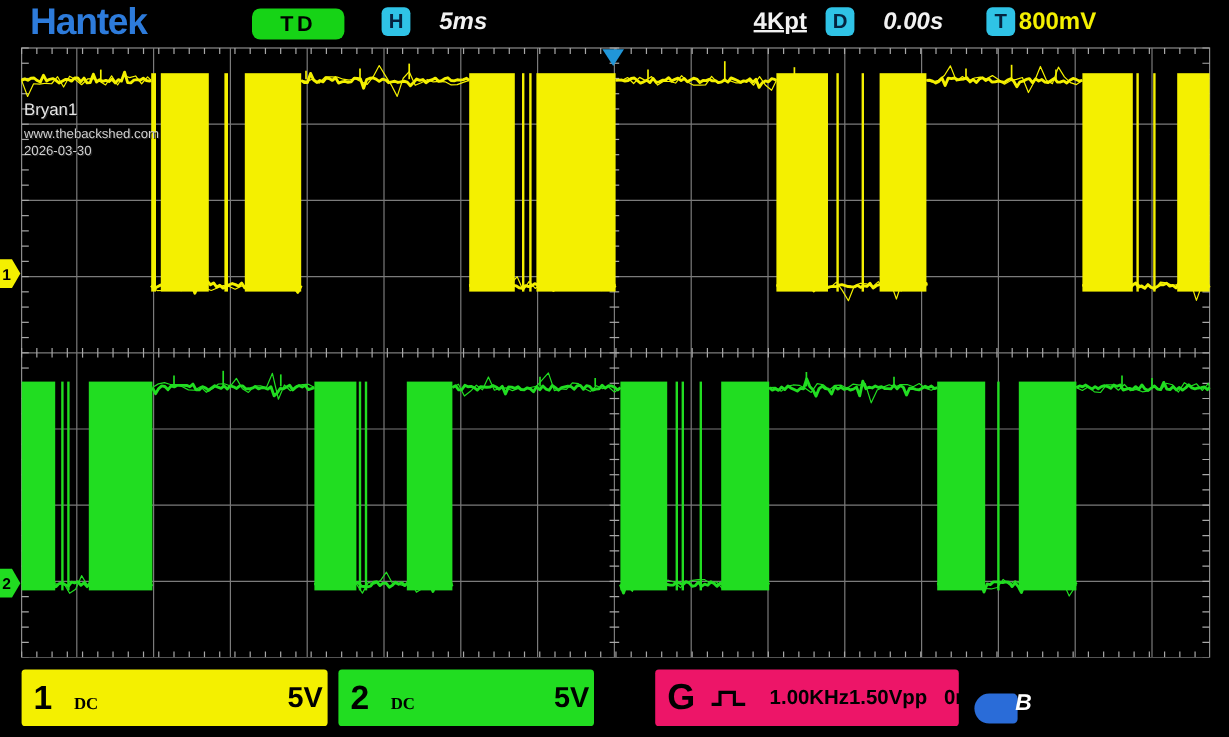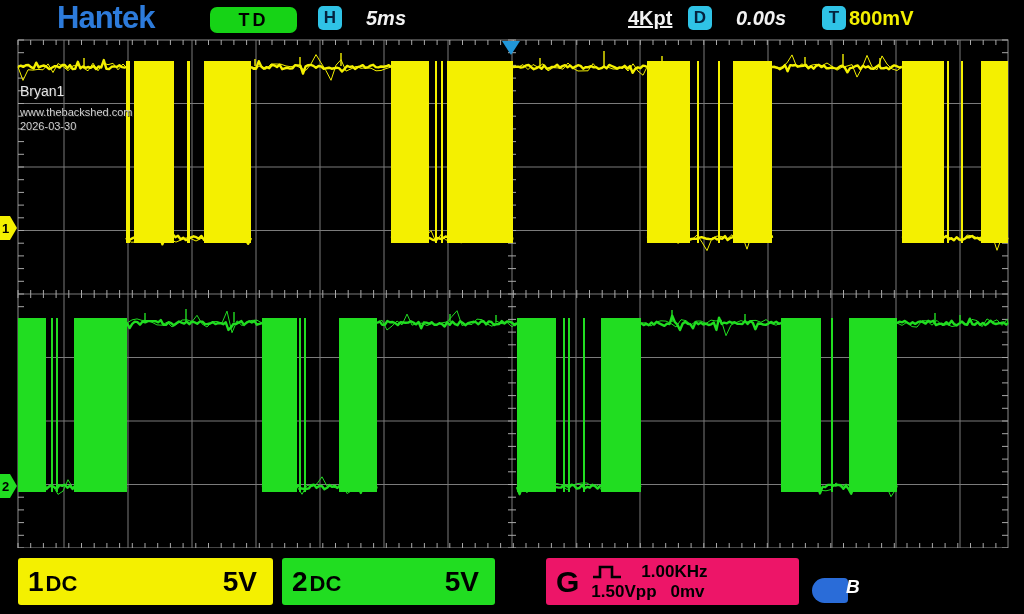--- a/index.html
+++ b/index.html
@@ -3,47 +3,47 @@
 <meta charset="utf-8">
 <style>
   html,body{margin:0;padding:0;background:#000;}
   *{box-sizing:border-box;font-family:"Liberation Sans",sans-serif;}
   .screen{position:relative;width:1024px;height:614px;background:#000;overflow:hidden;}
   #plot{position:absolute;left:0;top:0;width:1024px;height:614px;}
 
   
   .topbar{position:absolute;left:0;top:0;width:1024px;height:36px;background:#000;z-index:5;}
   .topbar > *{position:absolute;top:0;line-height:36px;white-space:nowrap;}
-  .brand{left:25px;font-size:31px;font-weight:bold;letter-spacing:-1px;color:#2d7bdb;margin-left:32px;}
-  .td-btn{left:210px;top:7px;width:87px;height:26px;line-height:26px;background:#16d316;border:none;
+  .brand{left:25px;font-size:31px;font-weight:bold;letter-spacing:-1px;color:#2d7bdb;}
+  .td-btn{left:210px;top:7px;width:77px;height:26px;line-height:26px;background:#16d316;border:none;
           border-radius:7px;color:#000;font-size:18px;font-weight:bold;letter-spacing:3px;text-align:center;padding:0;}
   .badge{top:6px;width:24px;height:24px;line-height:24px;background:#2fc3e6;border-radius:5px;
          color:#04233f;font-size:17px;font-weight:bold;text-align:center;}
   .h-badge{left:318px;} .d-badge{left:688px;} .t-badge{left:822px;}
   .stat{color:#f2f2f2;font-size:20px;font-weight:bold;}
   .stat-timebase{left:366px;font-style:italic;} .stat-samplerate{left:459px;} .stat-recordlen{left:628px;text-decoration:underline;}
   .stat-delay{left:736px;font-style:italic;} .stat-triglevel{left:849px;color:#f4f000;}
 
   
   .overlay{position:absolute;left:20px;top:83px;z-index:4;color:#e6e6e6;text-shadow:1px 1px 0 #222;}
   .overlay .l1{font-size:14px;margin-bottom:6px;}
   .overlay .l2,.overlay .l3{font-size:11px;color:#cfcfcf;line-height:14px;}
 
   
   .footer{position:absolute;left:0;top:548px;width:1024px;height:66px;background:#000;z-index:5;}
   .chbox{position:absolute;top:10px;height:47px;border-radius:3px;color:#000;}
   .ch1-box{left:18px;width:255px;background:#f4f000;}
   .ch2-box{left:282px;width:213px;background:#21dd21;}
   .ch-label{position:absolute;left:10px;top:0;height:47px;line-height:47px;}
   .ch-num{font-size:28px;font-weight:bold;}
-  .ch-coupling{font-size:22px;font-weight:bold;margin-left:2px;}
-  .ch-scale{position:absolute;right:16px;top:0;height:47px;line-height:47px;font-size:28px;font-weight:bold;}
+  .ch-coupling{font-size:14px;font-weight:bold;margin-left:18px;font-family:Liberation Serif, serif;}
+  .ch-scale{position:absolute;right:4px;top:0;height:47px;line-height:47px;font-size:24px;font-weight:bold;}
   .gen-box{left:546px;width:253px;background:#ed1568;display:flex;align-items:center;padding-left:10px;}
   .gen-label{font-size:30px;font-weight:bold;margin-right:12px;}
-  .gen-rows{display:flex;flex-direction:column;justify-content:center;}
+  .gen-rows{display:flex;justify-content:center;align-items:flex-end;}
   .gen-row{display:flex;align-items:center;height:20px;font-size:17px;font-weight:bold;}
   .gen-wave-icon{margin-right:16px;display:inline-flex;}
   .gen-freq{margin-left:2px;}
   .gen-offset{margin-left:14px;}
   .usb-shape{position:absolute;left:812px;top:30px;width:36px;height:25px;background:#2a6cd8;
              border-radius:13px 4px 4px 13px;}
   .usb-b{position:absolute;left:846px;top:28px;color:#fff;font-size:19px;font-weight:bold;font-style:italic;}
 </style>
 </head>
 <body>

